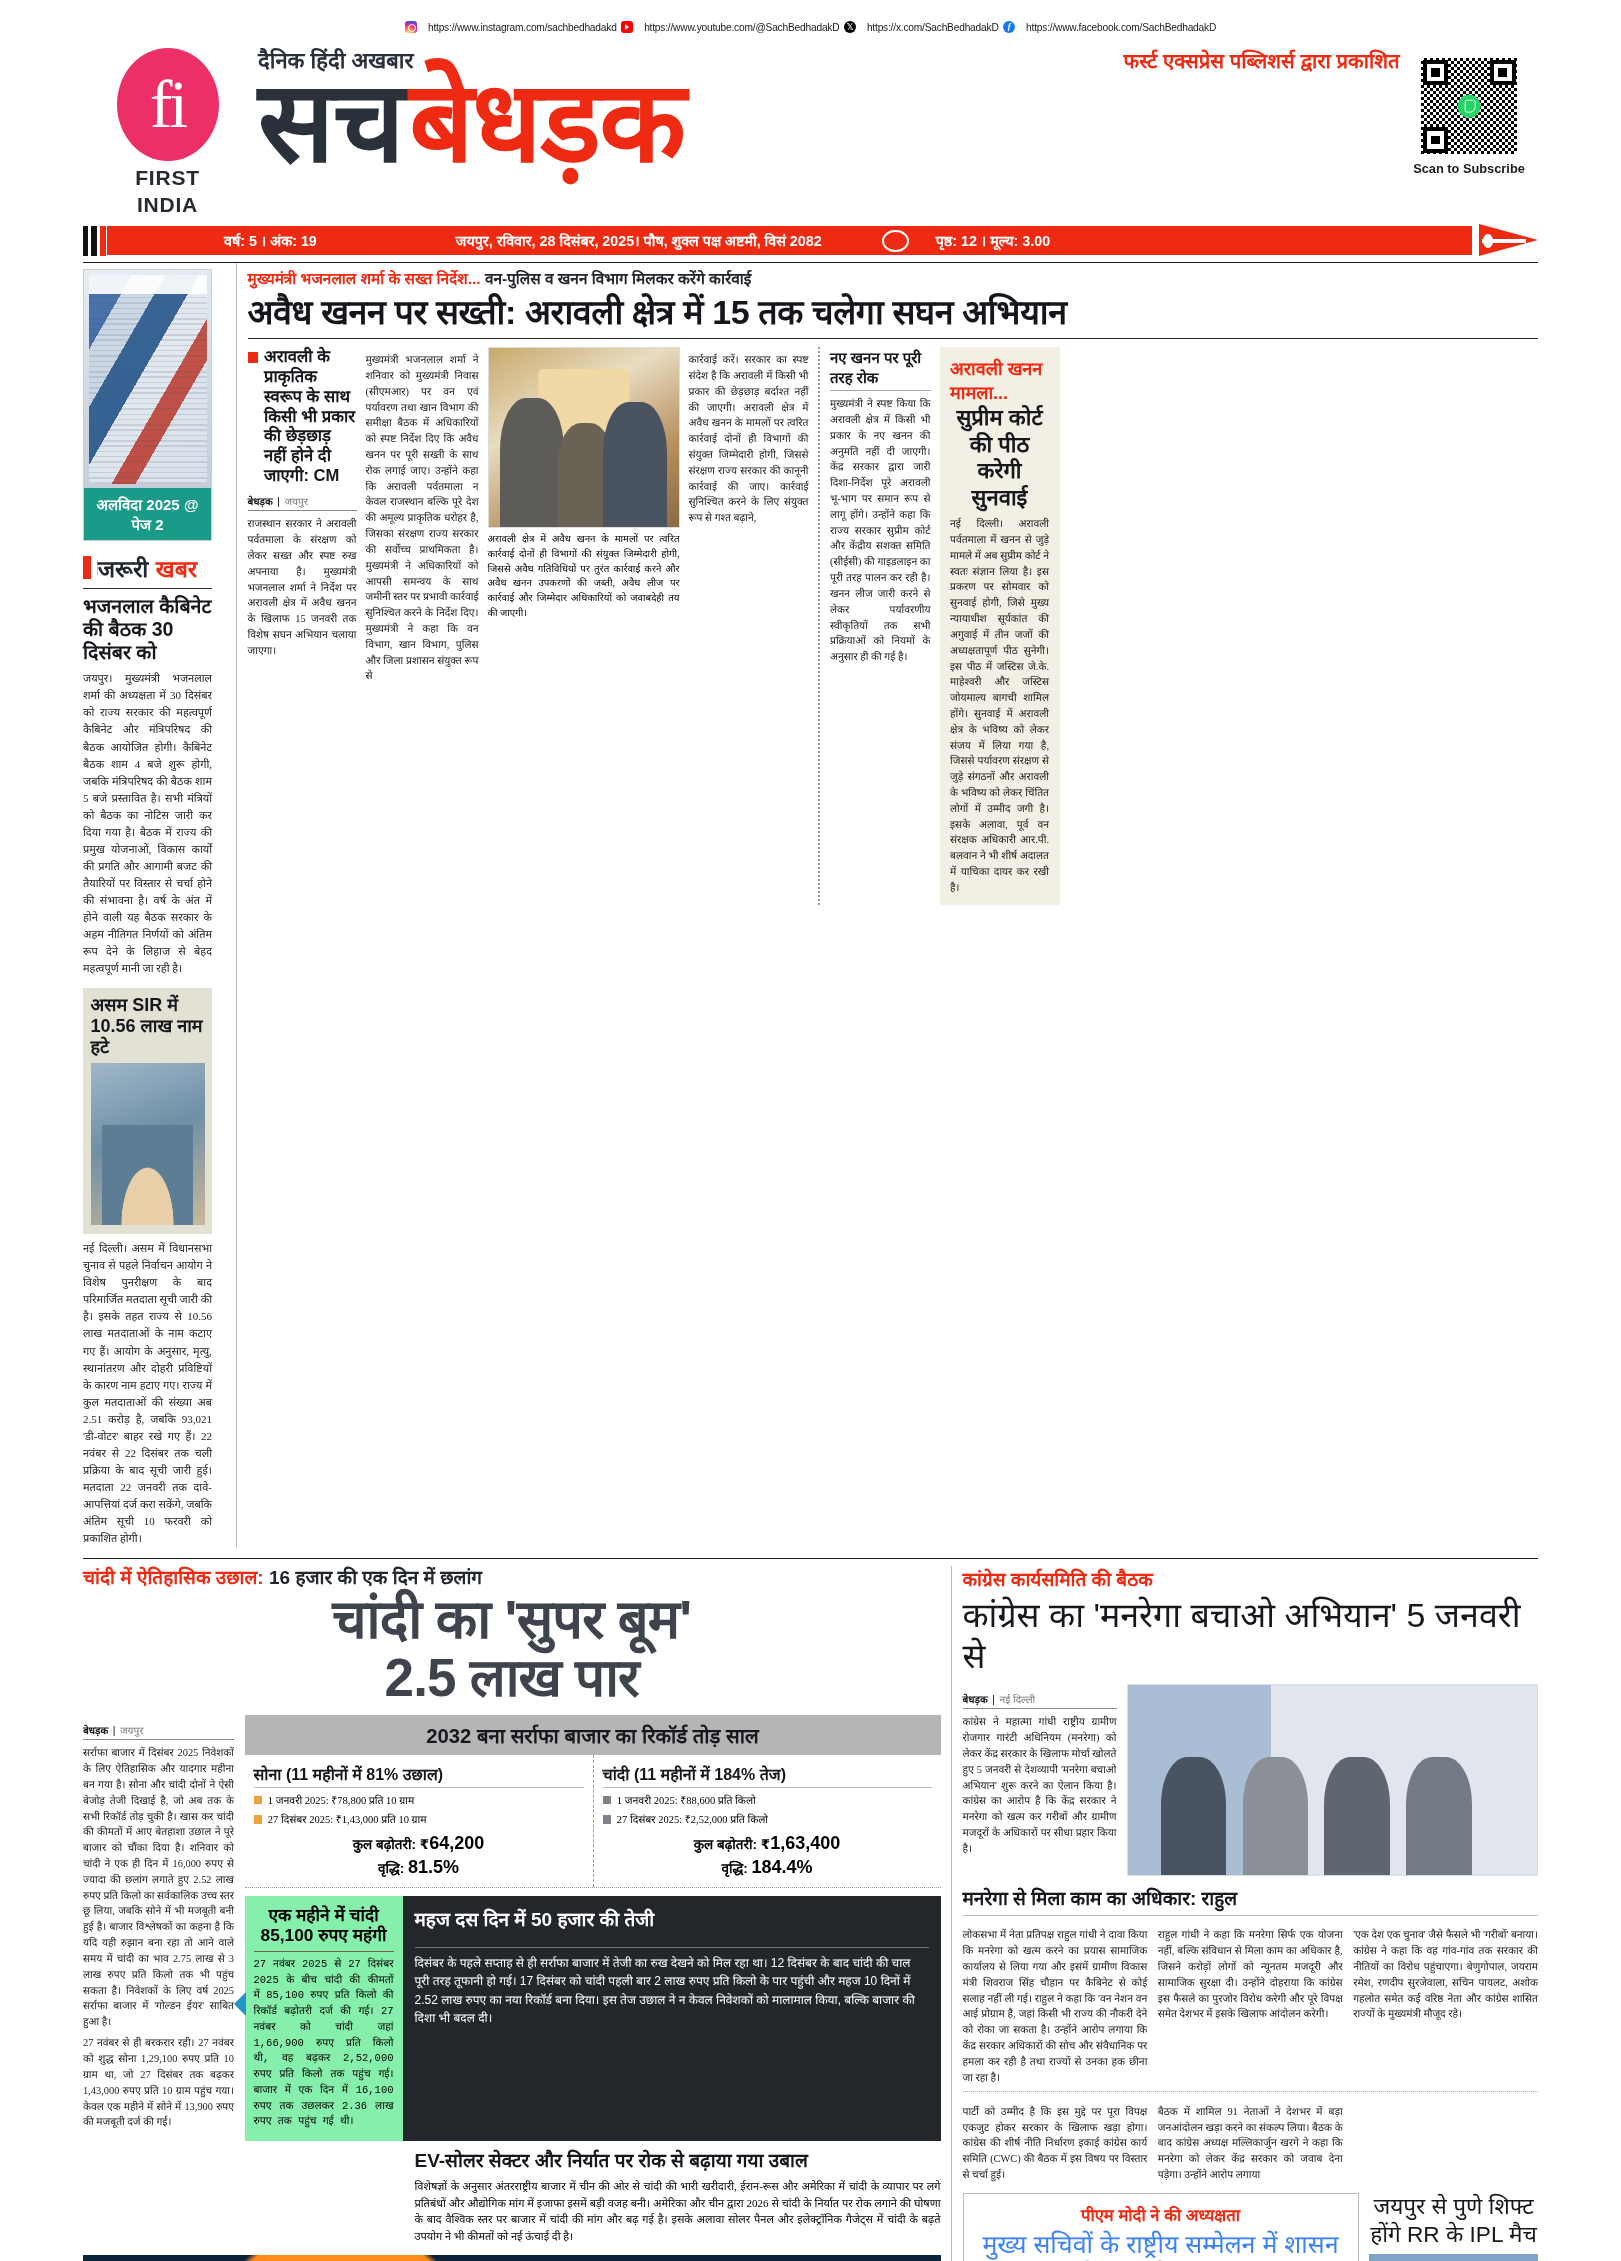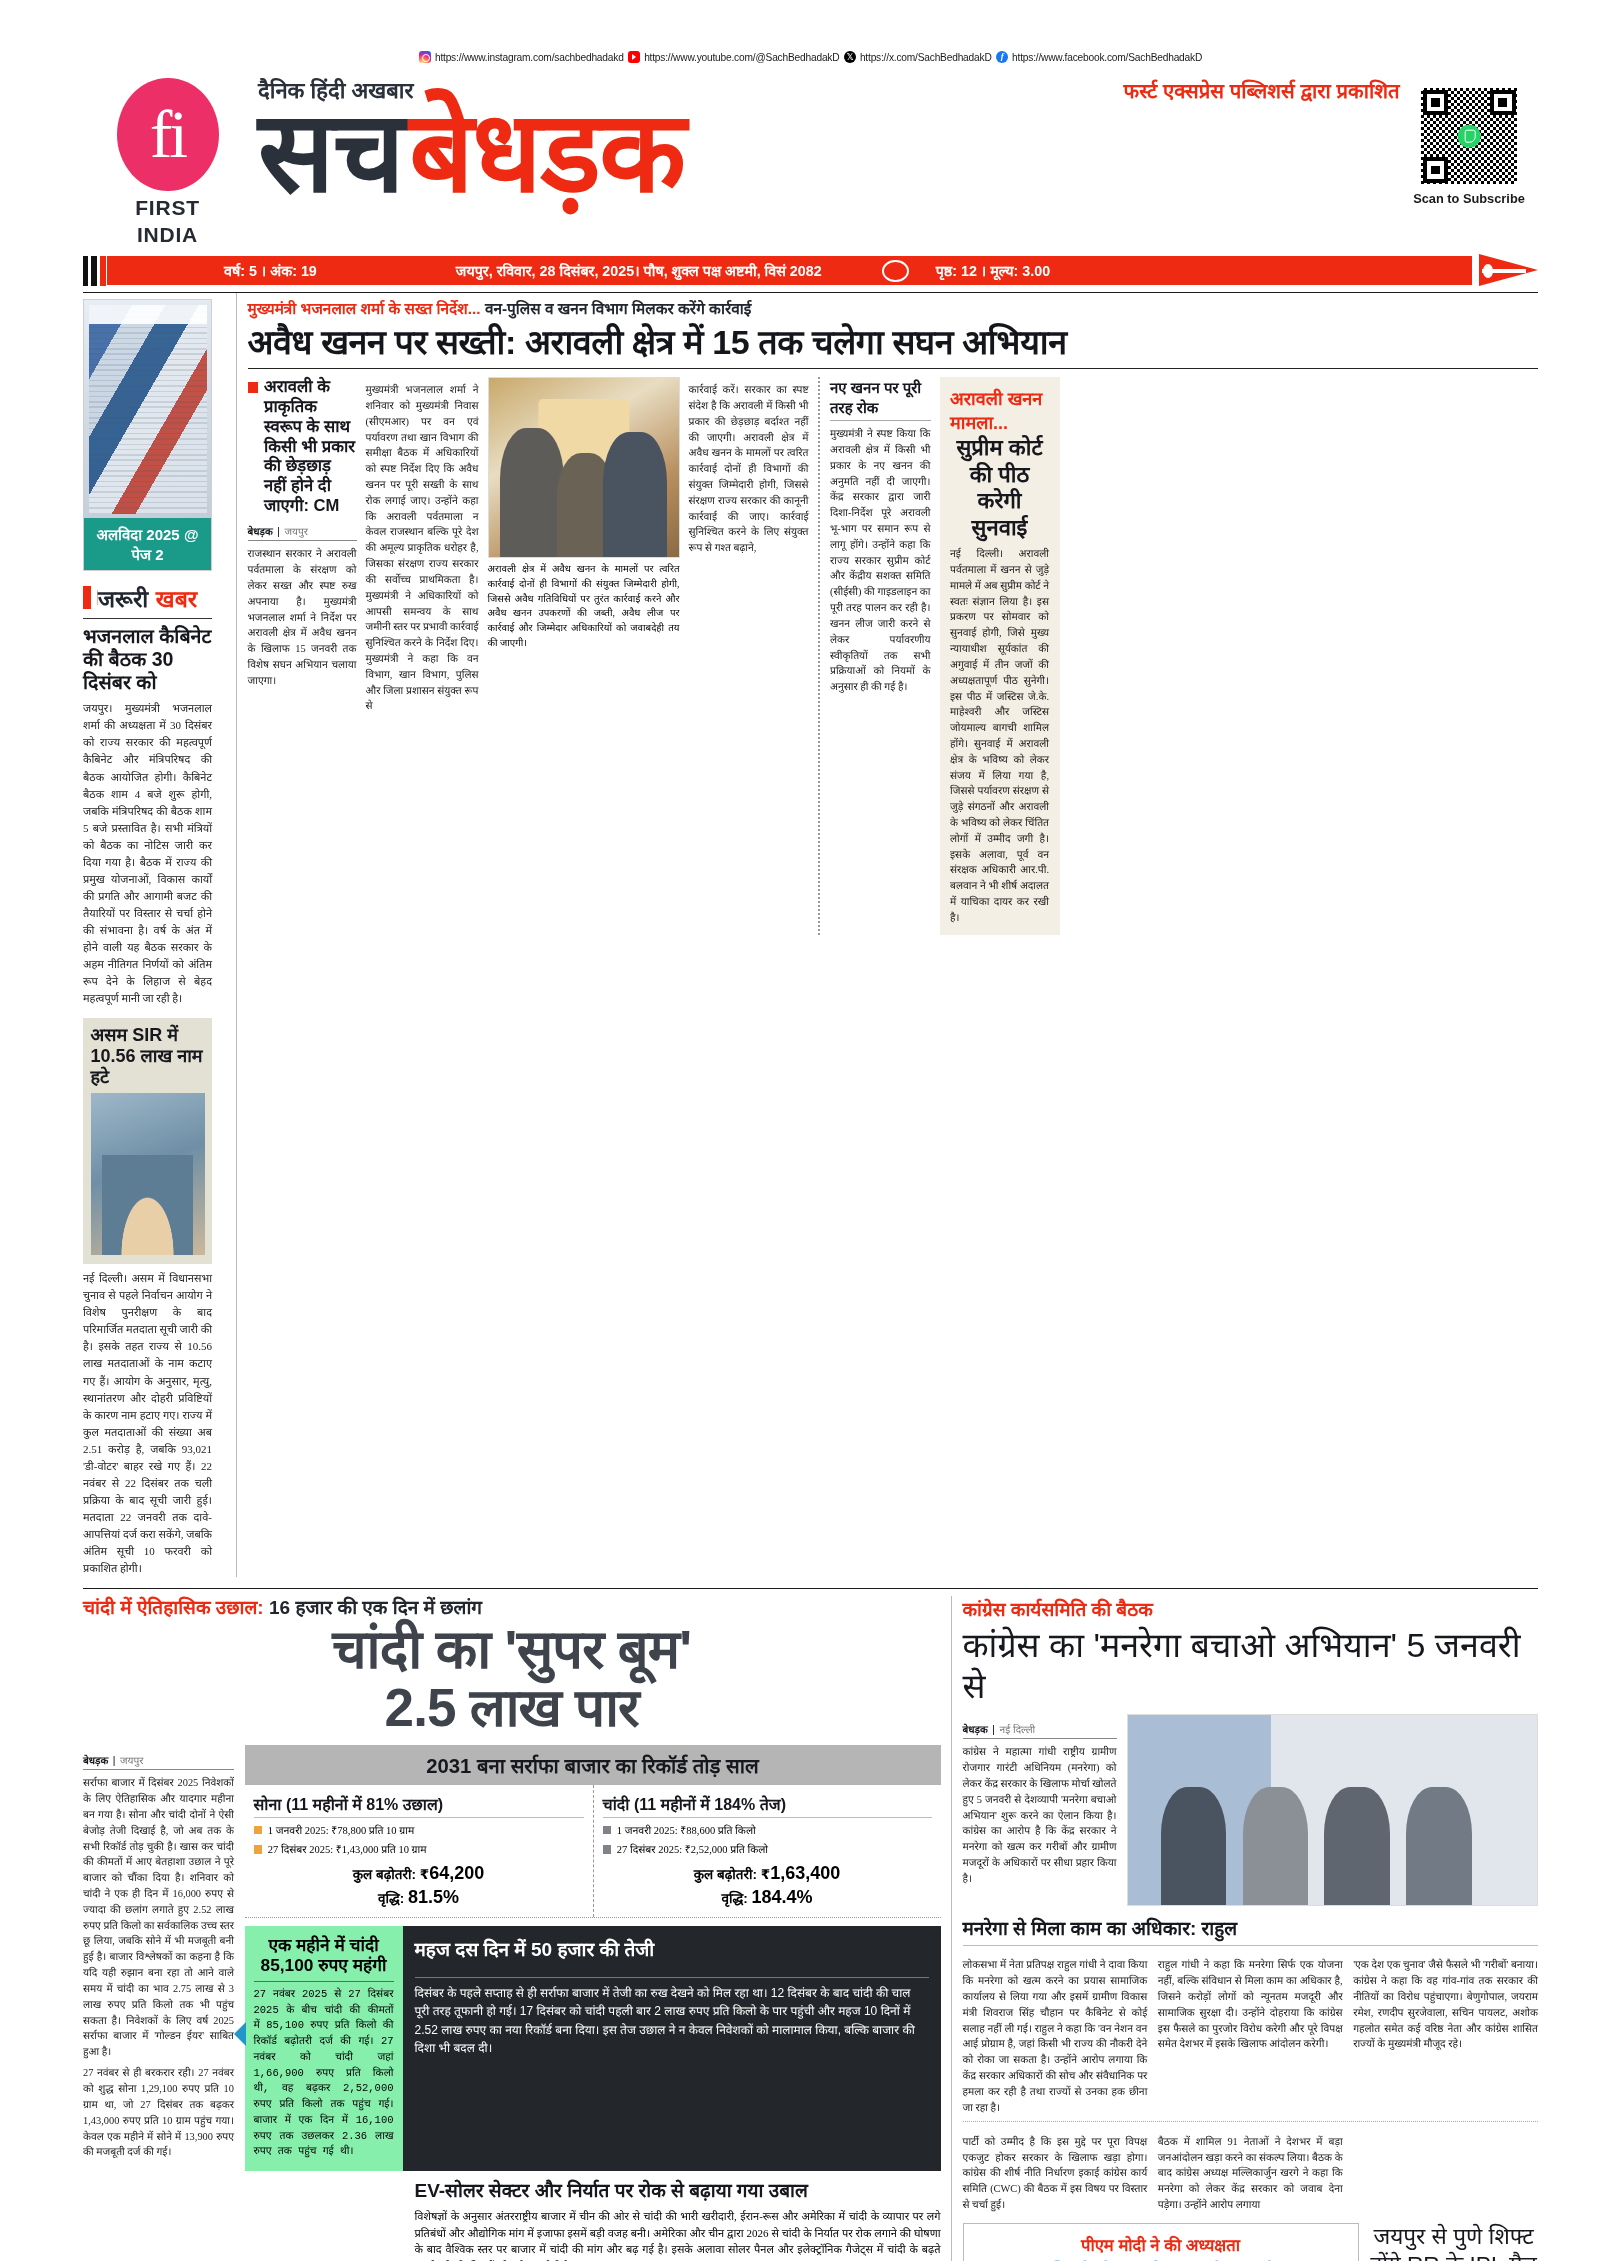--- a/index.html
+++ b/index.html
@@ -11,21 +11,21 @@
   }
   body { padding: 0; }
   .page { width: 1621px; min-height: 2261px; position: relative; background: #fff; padding: 0 0 7.5px 0; }
 
   
   .social-bar {
     display: flex; justify-content: center; align-items: center;
     gap: 4.5px; padding: 21px 0 6px 0; font-size: 10.2px; color: #1b1b1b;
     letter-spacing: -0.2px;
   }
-  .social-item { display: flex; align-items: center; gap: 4px; white-space: nowrap; margin-top: 30px; }
+  .social-item { display: flex; align-items: center; gap: 11px; white-space: nowrap; }
   .sicon { width: 12px; height: 12px; border-radius: 3px; display: inline-block; flex: 0 0 auto;
            position: relative; }
   .sicon.insta { background: radial-gradient(circle at 30% 107%, #fdf497 0%, #fd5949 45%, #d6249f 60%, #285AEB 90%); }
   .sicon.insta:after { content:""; position:absolute; left:3px; top:3px; width:6px; height:6px; border:1.2px solid #fff; border-radius:50%; }
   .sicon.yt { background: #ff0000; border-radius: 3px; }
   .sicon.yt:after { content:""; position:absolute; left:4.1px; top:2.6px; border-left:4.5px solid #fff; border-top:3.4px solid transparent; border-bottom:3.4px solid transparent; }
   .sicon.x { background: #000; border-radius: 50%; color:#fff; font-size:8.3px; line-height:12px; text-align:center; font-weight:bold;}
   .sicon.fb { background: #1877f2; border-radius: 50%; color:#fff; font-size:9px; line-height:11.3px; text-align:center; font-weight:bold; font-family:"Liberation Serif",serif;}
 
   
@@ -420,21 +420,21 @@
             <div class="byline">
               <span class="b1">बेधड़क</span>
               <span>|</span>
               <span class="b2">जयपुर</span>
             </div>
             <div class="bodytext">सर्राफा बाजार में दिसंबर 2025 निवेशकों के लिए ऐतिहासिक और यादगार महीना बन गया है। सोना और चांदी दोनों ने ऐसी बेजोड़ तेजी दिखाई है, जो अब तक के सभी रिकॉर्ड तोड़ चुकी है। खास कर चांदी की कीमतों में आए बेतहाशा उछाल ने पूरे बाजार को चौंका दिया है। शनिवार को चांदी ने एक ही दिन में 16,000 रुपए से ज्यादा की छलांग लगाते हुए 2.52 लाख रुपए प्रति किलो का सर्वकालिक उच्च स्तर छू लिया, जबकि सोने में भी मजबूती बनी हुई है। बाजार विश्लेषकों का कहना है कि यदि यही रुझान बना रहा तो आने वाले समय में चांदी का भाव 2.75 लाख से 3 लाख रुपए प्रति किलो तक भी पहुंच सकता है। निवेशकों के लिए वर्ष 2025 सर्राफा बाजार में 'गोल्डन ईयर' साबित हुआ है।</div>
             <div class="bodytext">27 नवंबर से ही बरकरार रही। 27 नवंबर को शुद्ध सोना 1,29,100 रुपए प्रति 10 ग्राम था, जो 27 दिसंबर तक बढ़कर 1,43,000 रुपए प्रति 10 ग्राम पहुंच गया। केवल एक महीने में सोने में 13,900 रुपए की मजबूती दर्ज की गई।</div>
           </div>
 
           <div class="sv-c2">
-            <div class="tbl-title">2031 बना सर्राफा बाजार का रिकॉर्ड तोड़ साल</div>
+            <div class="tbl-title">2032 बना सर्राफा बाजार का रिकॉर्ड तोड़ साल</div>
             <div class="tbl-two">
               <div class="tbl-col gold">
                 <h4>सोना (11 महीनों में 81% उछाल)</h4>
                 <div class="tbl-li">
                   <span class="sq"></span>
                   <span>1 जनवरी 2025: ₹78,800 प्रति 10 ग्राम</span>
                 </div>
                 <div class="tbl-li">
                   <span class="sq"></span>
                   <span>27 दिसंबर 2025: ₹1,43,000 प्रति 10 ग्राम</span>

